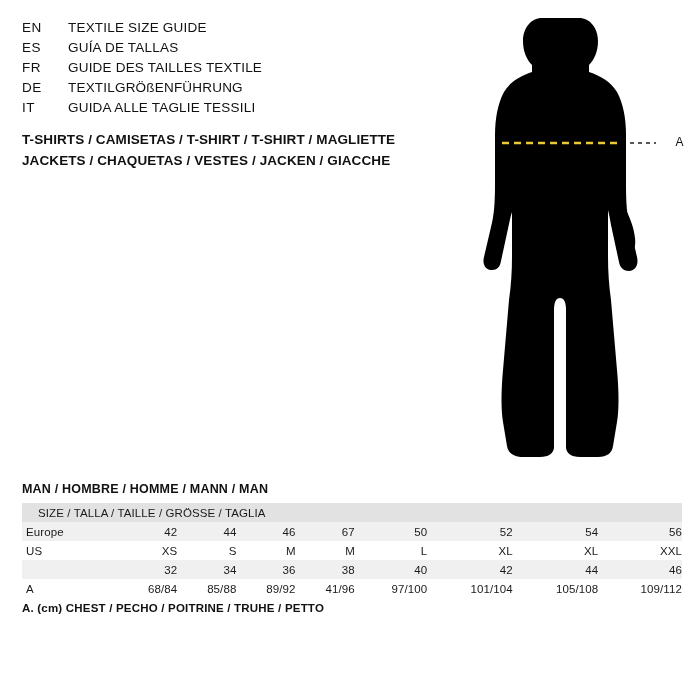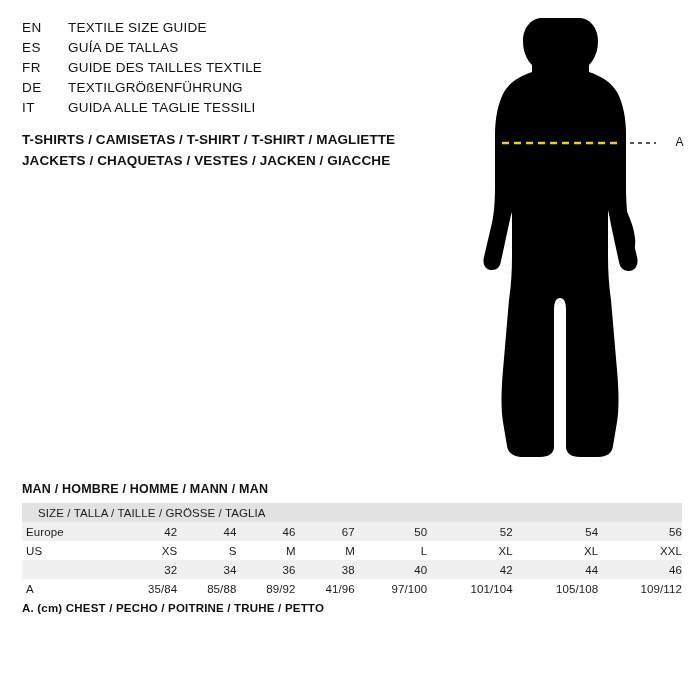--- a/index.html
+++ b/index.html
@@ -216,21 +216,21 @@
           <td>36</td>
           <td>38</td>
           <td>40</td>
           <td>42</td>
           <td>44</td>
           <td>46</td>
         </tr>
 
         <tr class="plain">
           <td class="rowhead">A</td>
-          <td>35/84</td>
+          <td>68/84</td>
           <td>85/88</td>
           <td>89/92</td>
           <td>41/96</td>
           <td>97/100</td>
           <td>101/104</td>
           <td>105/108</td>
           <td>109/112</td>
         </tr>
       </tbody>
     </table>

